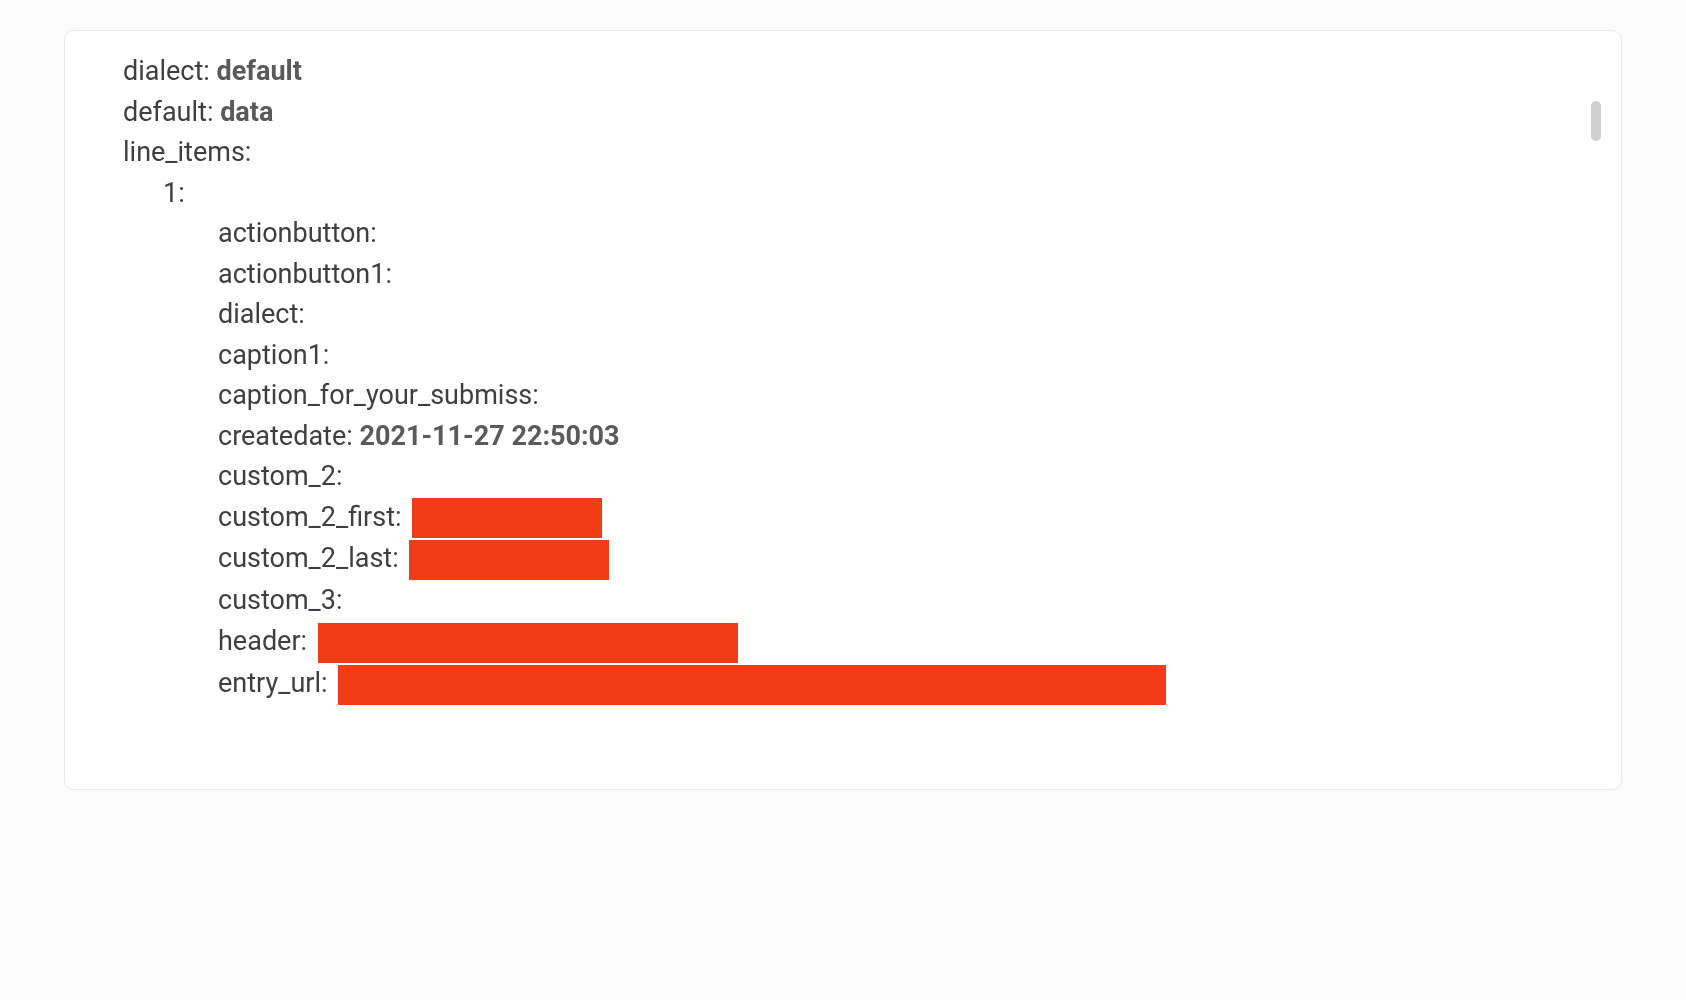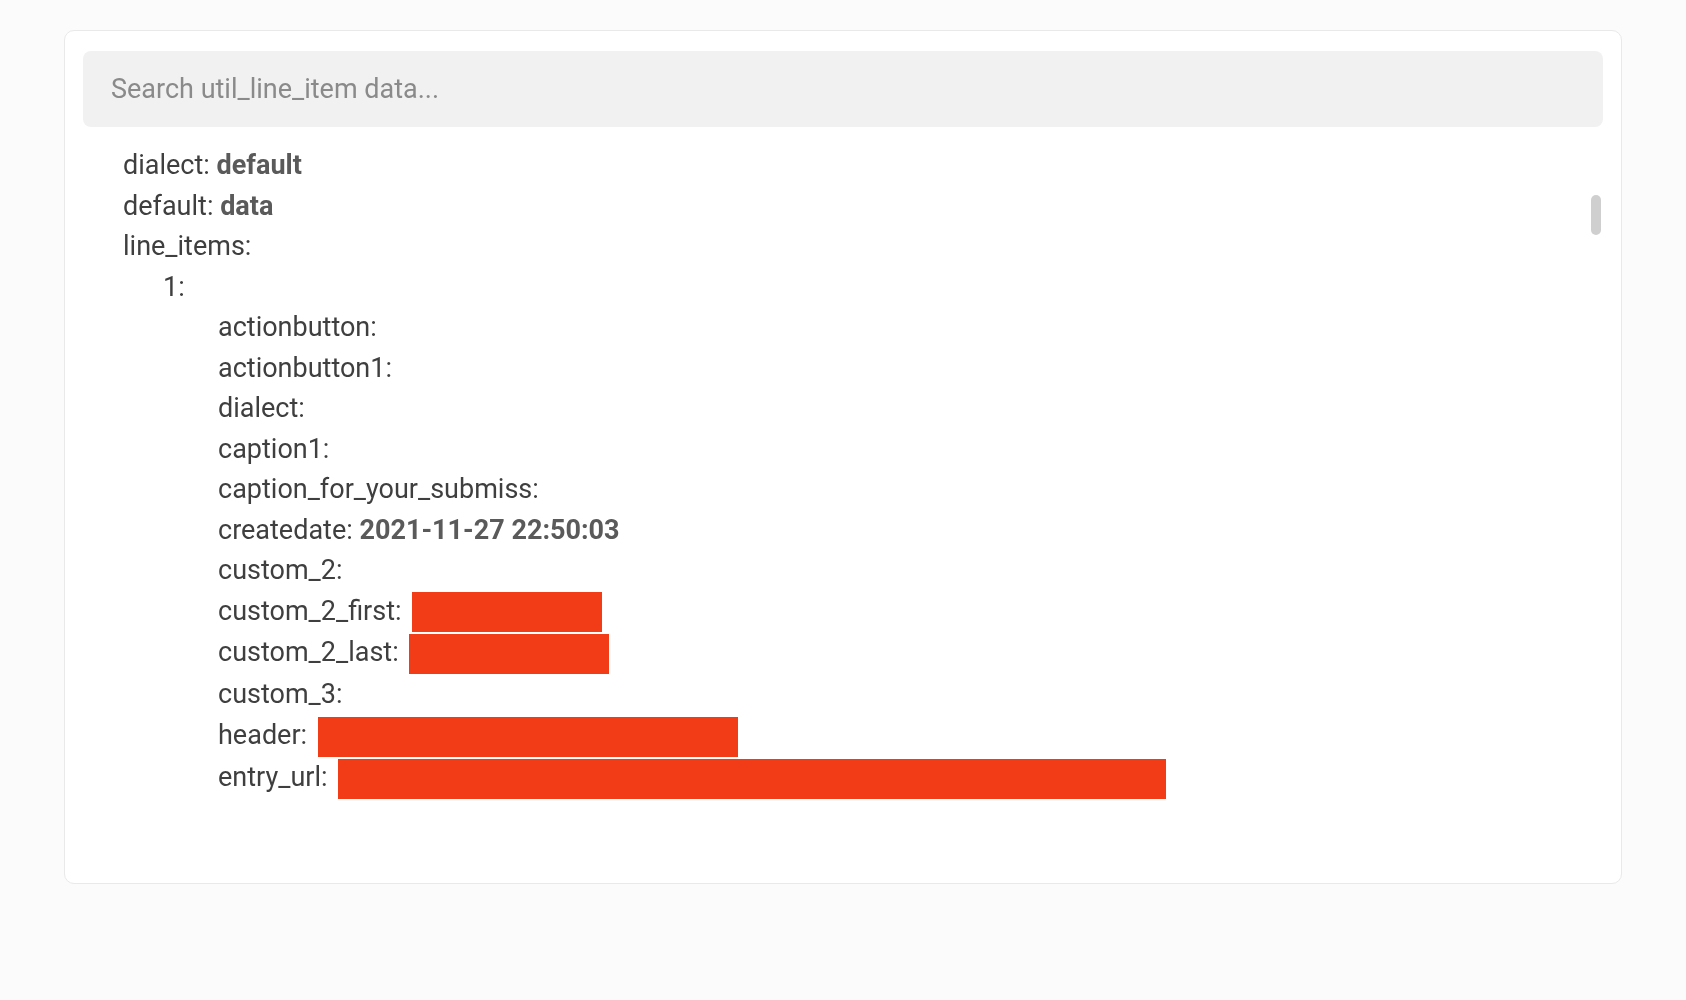--- a/index.html
+++ b/index.html
@@ -84,21 +84,20 @@
     background: #cfcfcf;
     border-radius: 6px;
     pointer-events: none;
   }
 </style>
 </head>
 <body>
 
 <div class="card">
 
-  <input class="search-bar" type="text" placeholder="Search util_line_item data..." style="">
 
   <div class="tree-viewport">
     <div class="vthumb"></div>
     <div class="tree">
 
       <p class="line">
         <b>dialect:</b>
         <span class="val">default</span>
       </p>
 

